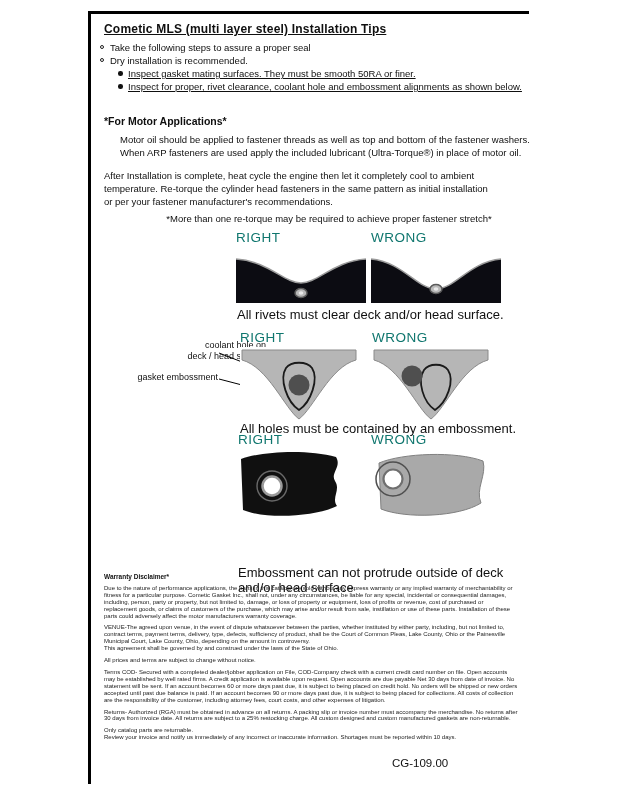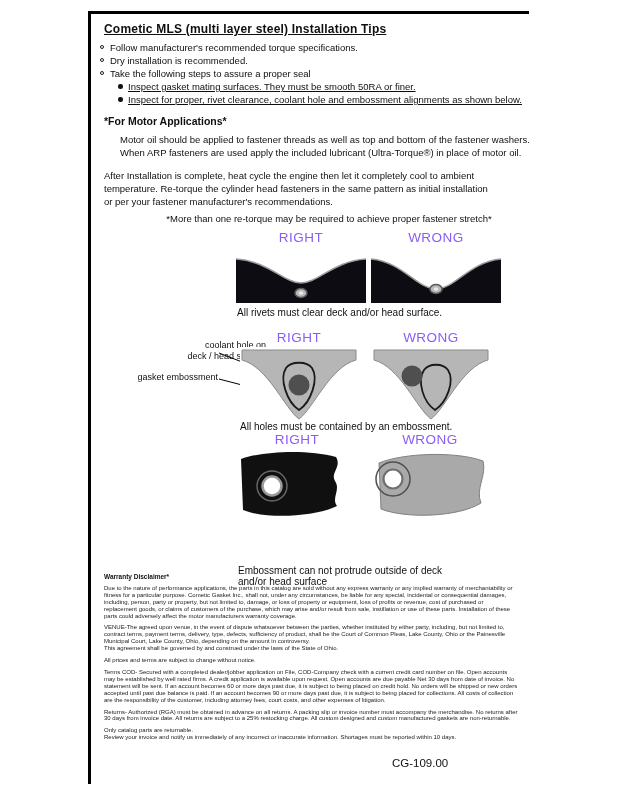--- a/index.html
+++ b/index.html
@@ -22,22 +22,22 @@
   .marker { width:10px; flex:0 0 10px; display:flex; justify-content:flex-start; }
   .m-open   { width:4px; height:4px; border:1px solid #222; border-radius:50%; margin-top:4px; }
   .m-filled { width:4.5px; height:4.5px; background:#111; border-radius:50%; margin-top:4px; }
 
   .diesel-heading { left:104px; top:115px; font-size:10.5px; font-weight:bold; }
   .body-text { font-size:9.5px; line-height:13px; color:#101010; }
   .para1 { left:120px; top:133px; width:450px; }
   .para2 { left:104px; top:169px; width:450px; }
   .note  { left:104px; top:212px; width:450px;text-align:center; }
 
-  .rw-label { font-size:13.5px; letter-spacing:.5px; text-align:center; color:#8b5cf6; }
-  .caption  { font-size:10px; color:#101010; }
+  .rw-label { font-size:13.5px; letter-spacing:.5px; color:#0f766e; }
+  .caption  { font-size:13px; color:#101010; }
 
   .fig { line-height:0; }
   .callout { font-size:9px; line-height:10.5px; text-align:right; color:#101010; }
 
   .disclaimer { left:104px; top:574px; width:414px; font-size:6px; line-height:6.9px; color:#222; }
   .disclaimer h2 { font-size:6.5px; font-weight:bold; margin-bottom:4px; color:#111; }
   .disclaimer p { margin-bottom:5px; white-space:pre-line; }
 
   .footer-code { left:392px; top:757px; font-size:11.5px; color:#111; }
 </style>
@@ -49,33 +49,27 @@
   <div class="abs border-top"></div>
   <div class="abs border-left"></div>
 
   <h1 class="abs title">Cometic MLS (multi layer steel) Installation Tips</h1>
 
   <div class="abs tips">
     <div class="tip">
       <span class="marker">
           <span class="m-open"></span>
         </span>
-      <span>Follow manufacturer's recommended torque specifications.</span>
+      <span>Take the following steps to assure a proper seal</span>
     </div>
     <div class="tip">
       <span class="marker">
           <span class="m-open"></span>
         </span>
       <span>Dry installation is recommended.</span>
-    </div>
-    <div class="tip">
-      <span class="marker">
-          <span class="m-open"></span>
-        </span>
-      <span>Take the following steps to assure a proper seal</span>
     </div>
     <div class="tip sub">
       <span class="marker">
           <span class="m-filled"></span>
         </span>
       <span>Inspect gasket mating surfaces.  They must be smooth 50RA or finer.</span>
     </div>
     <div class="tip sub">
       <span class="marker">
           <span class="m-filled"></span>

